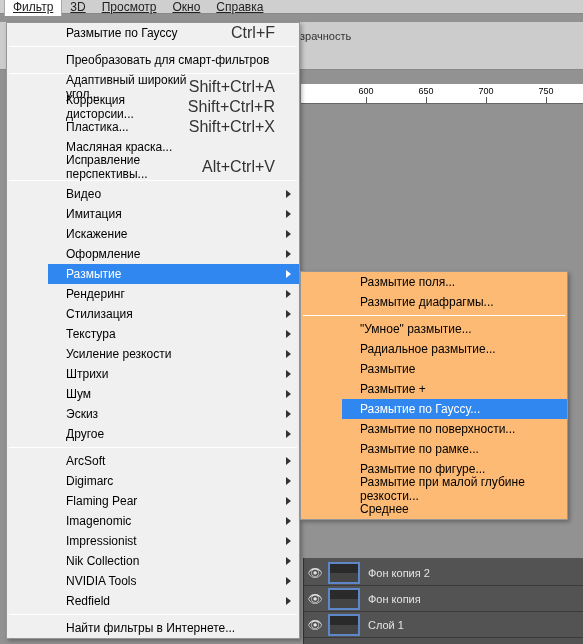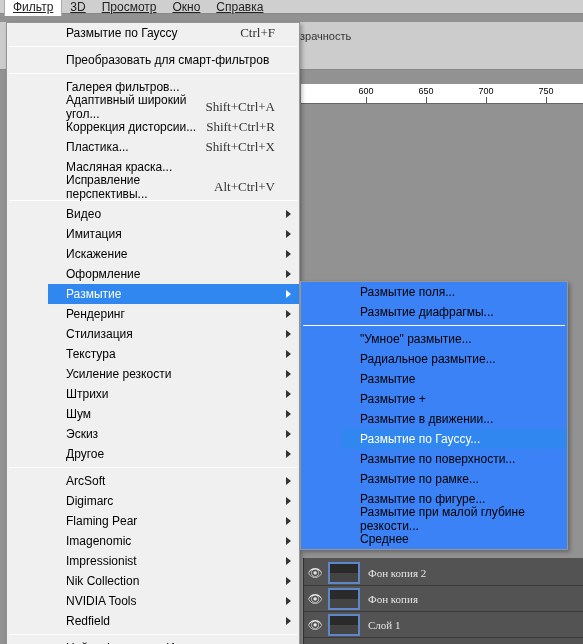--- a/index.html
+++ b/index.html
@@ -105,21 +105,21 @@
     text-align: center;
     font-size: 12px;
   }
   .layer-thumb {
     width: 32px;
     height: 22px;
     background: linear-gradient(#2a2a2a 50%, #444 50%);
     border: 2px solid #5e87c9;
     margin: 0 6px 0 2px;
   }
-  .layer-name { flex: 1; padding-left: 2px; font-family: Liberation Serif, serif; }
+  .layer-name { flex: 1; padding-left: 2px; }
   .image-strip {
     position: absolute;
     left: 305px;
     top: 558px;
     right: 280px;
     bottom: 0;
     background: #333;
   }
   .car-img {
     position: absolute;
@@ -146,45 +146,45 @@
     color: #000;
     position: relative;
     cursor: pointer;
     margin-left: 41px;
   }
   .menu-item[data-highlighted="true"] {
     background: #2f87ef;
     color: #fff;
   }
   .menu-item .lbl { flex: 1; }
-  .menu-item .shortcut { color: #333; font-size: 13px; font-family: Liberation Serif, serif; }
+  .menu-item .shortcut { color: #333; font-size: 16px; }
   .menu-item .arrow {
     position: absolute;
     right: 8px;
     top: 50%;
     transform: translateY(-50%);
     width: 0; height: 0;
     border-top: 4px solid transparent;
     border-bottom: 4px solid transparent;
     border-left: 5px solid #333;
   }
   .menu-item[data-highlighted="true"] .arrow { border-left-color: #fff; }
   .menu-sep {
     height: 1px;
     margin: 3px 2px;
     background: #c5c5c5;
     border-bottom: 1px solid #fff;
   }
   
   .submenu {
     position: absolute;
-    top: 281px;
+    top: 271px;
     left: 300px;
     width: 268px;
-    background: #3b82f6;
+    background: #fdba74;
     border: 1px solid #969696;
     box-shadow: 2px 2px 4px rgba(0,0,0,0.3);
   }
 </style>
 </head>
 <body>
 
 <div class="menubar">
   <div class="menubar-item" data-active="true"><u>Фильтр</u></div>
   <div class="menubar-item"><u>3D</u></div>
@@ -233,23 +233,20 @@
     <div class="menu-item">
       <span class="lbl">Размытие по Гауссу</span>
       <span class="shortcut">Ctrl+F</span>
     </div>
     <div class="menu-sep"></div>
     <div class="menu-item">
       <span class="lbl">Преобразовать для смарт-фильтров</span>
     </div>
     <div class="menu-sep"></div>
     <div class="menu-item">
-      <span class="lbl">Галерея фильтров...</span>
-    </div>
-    <div class="menu-item">
       <span class="lbl">Адаптивный широкий угол...</span>
       <span class="shortcut">Shift+Ctrl+A</span>
     </div>
     <div class="menu-item">
       <span class="lbl">Коррекция дисторсии...</span>
       <span class="shortcut">Shift+Ctrl+R</span>
     </div>
     <div class="menu-item">
       <span class="lbl">Пластика...</span>
       <span class="shortcut">Shift+Ctrl+X</span>
@@ -366,23 +363,20 @@
     </div>
     <div class="menu-item">
       <span class="lbl">Радиальное размытие...</span>
     </div>
     <div class="menu-item">
       <span class="lbl">Размытие</span>
     </div>
     <div class="menu-item">
       <span class="lbl">Размытие +</span>
     </div>
-    <div class="menu-item">
-      <span class="lbl">Размытие в движении...</span>
-    </div>
     <div class="menu-item" data-highlighted="true">
       <span class="lbl">Размытие по Гауссу...</span>
     </div>
     <div class="menu-item">
       <span class="lbl">Размытие по поверхности...</span>
     </div>
     <div class="menu-item">
       <span class="lbl">Размытие по рамке...</span>
     </div>
     <div class="menu-item">

